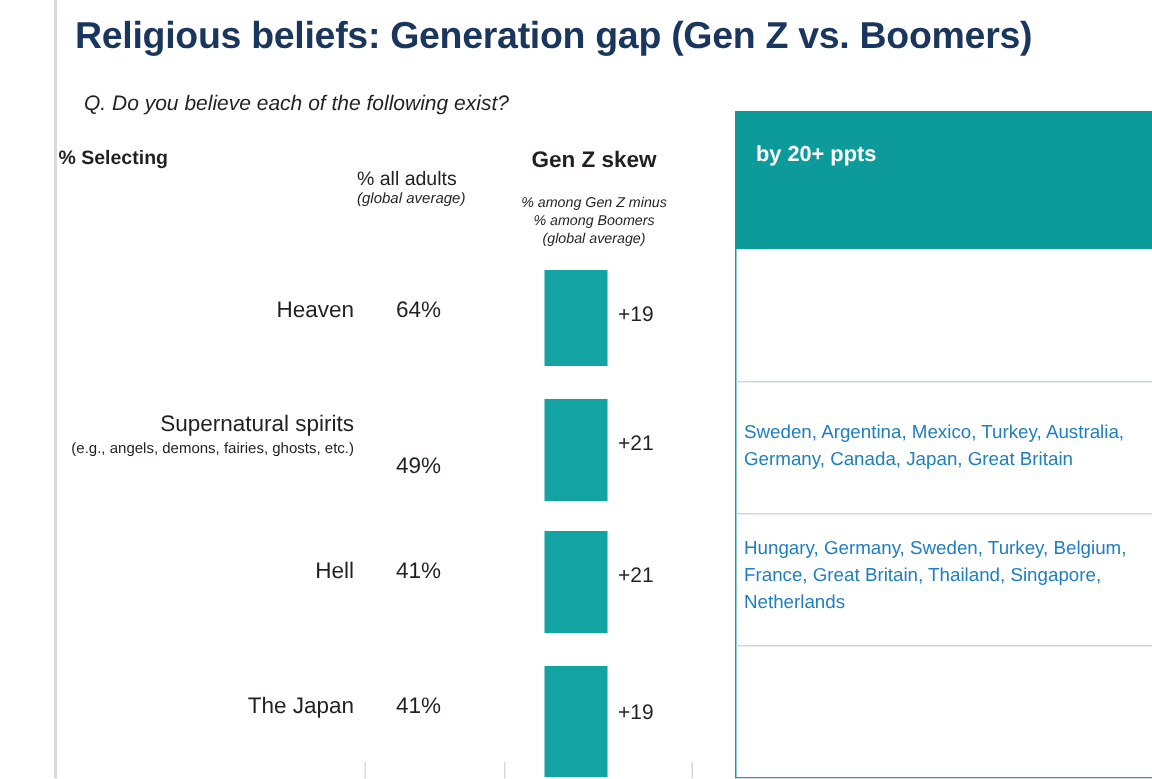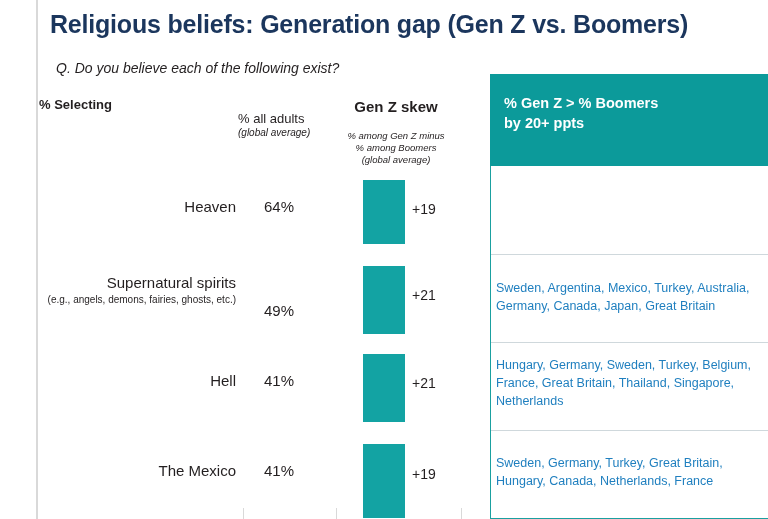--- a/index.html
+++ b/index.html
@@ -237,21 +237,20 @@
     <div class="h1">Gen Z skew</div>
     <div class="h2">
       <span>% among Gen Z minus</span><br>
       <span>% among Boomers</span><br>
       <span>(global average)</span>
     </div>
   </div>
 
   <div class="panel"></div>
   <div class="panel-head">
-    <div class="ph1">% Gen Z &gt; % Boomers</div>
     <div class="ph2">by 20+ ppts</div>
   </div>
 
   <div class="rows">
 
     <div class="row" id="row-0">
       <div class="label">
         <span>Heaven</span>
       </div>
       <div class="pct">64%</div>
@@ -278,26 +277,25 @@
       </div>
       <div class="pct">41%</div>
       <div class="bar"></div>
       <div class="skew">+21</div>
       <div class="countries">Hungary, Germany, Sweden, Turkey, Belgium, France, Great Britain, Thailand, Singapore, Netherlands</div>
     </div>
 
     <div class="row" id="row-3">
       <div class="divider"></div>
       <div class="label">
-        <span>The Mexico</span>
+        <span>The Japan</span>
       </div>
       <div class="pct">41%</div>
       <div class="bar"></div>
       <div class="skew">+19</div>
-      <div class="countries">Sweden, Germany, Turkey, Great Britain, Hungary, Canada, Netherlands, France</div>
     </div>
 
   </div>
 
   <div class="vline" style="left:237px;"></div>
   <div class="vline" style="left:330px;"></div>
   <div class="vline" style="left:455px;"></div>
 
 </div>
 

